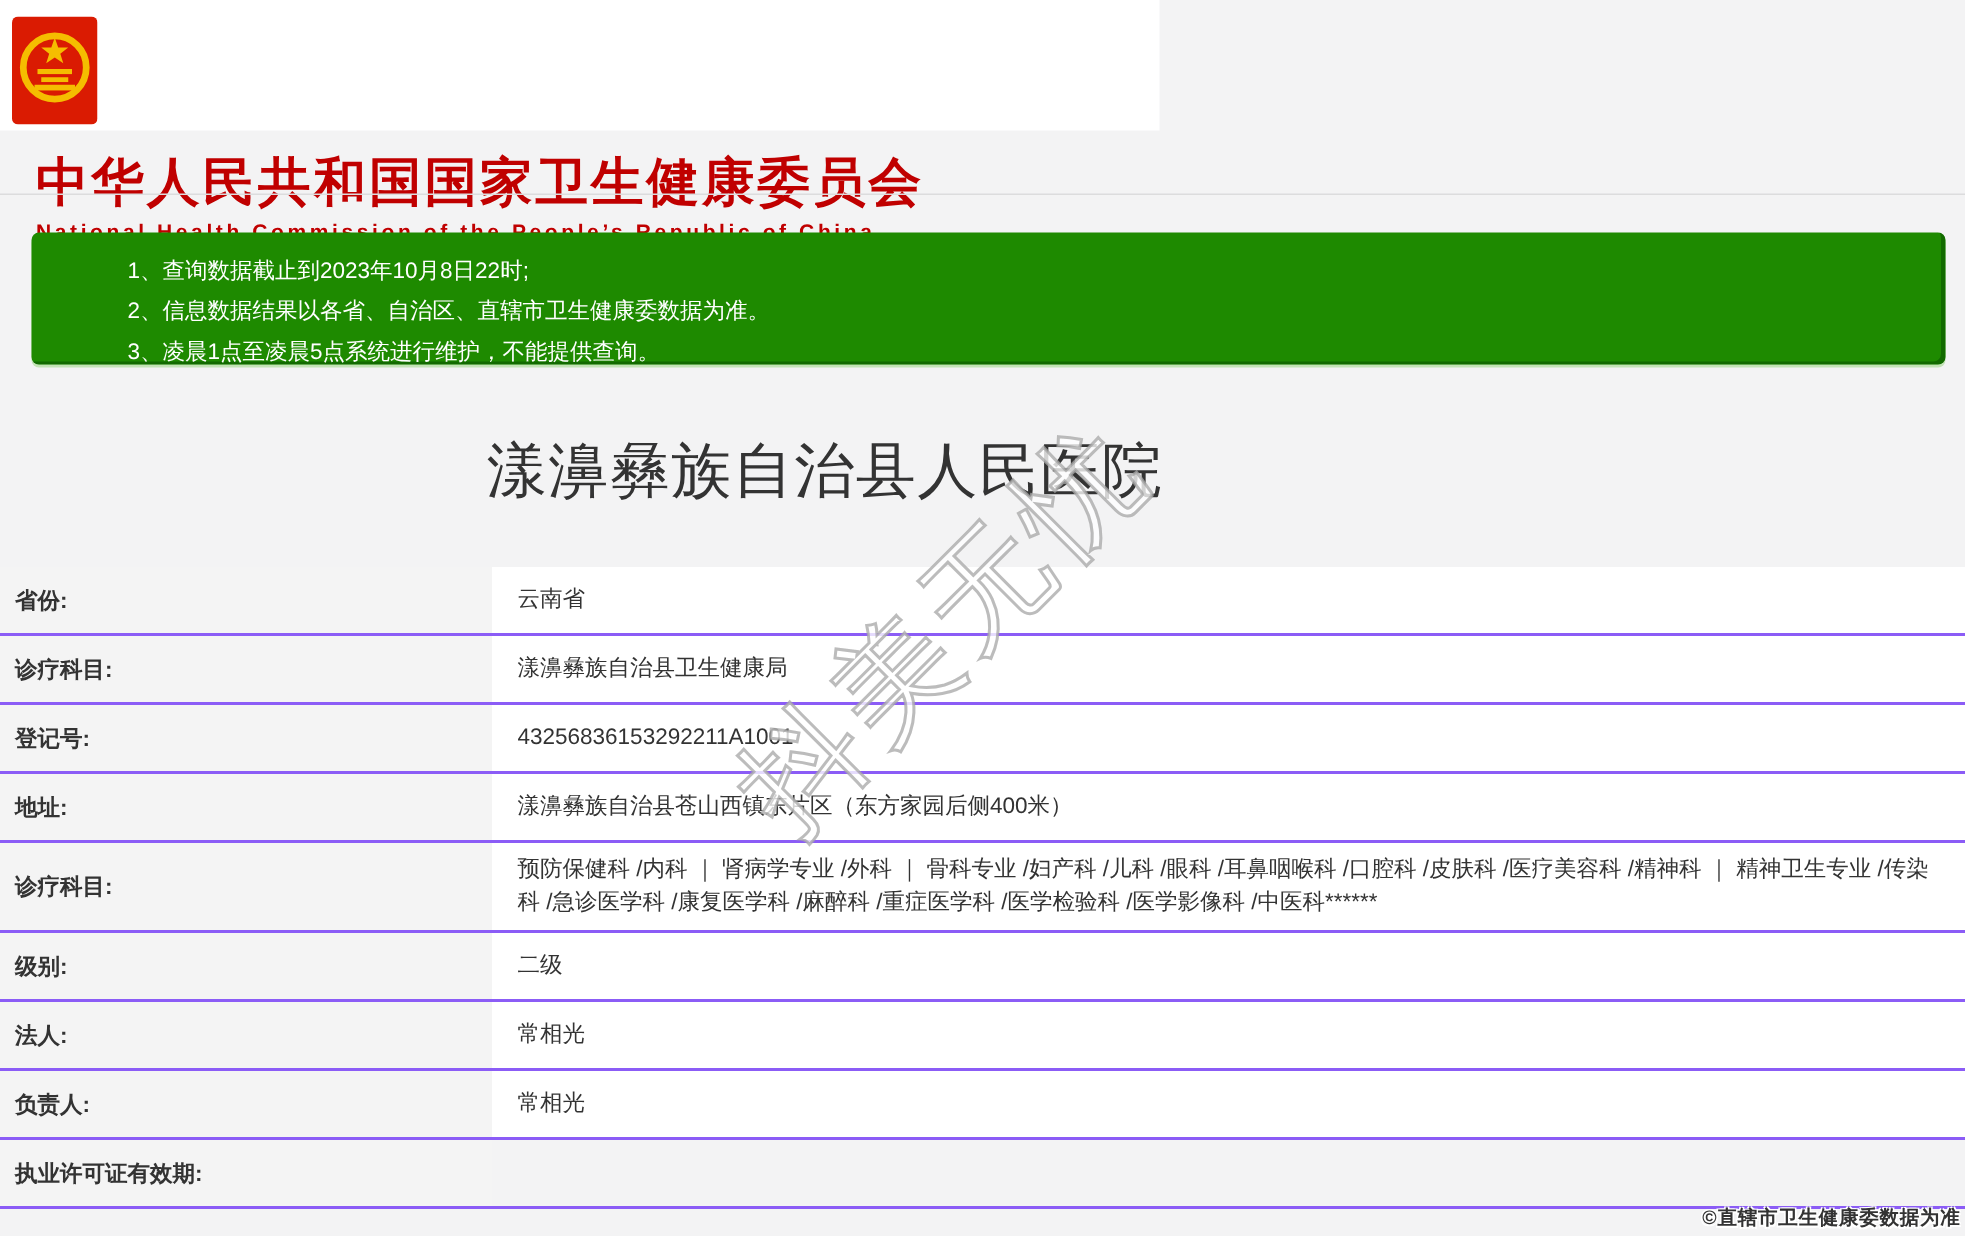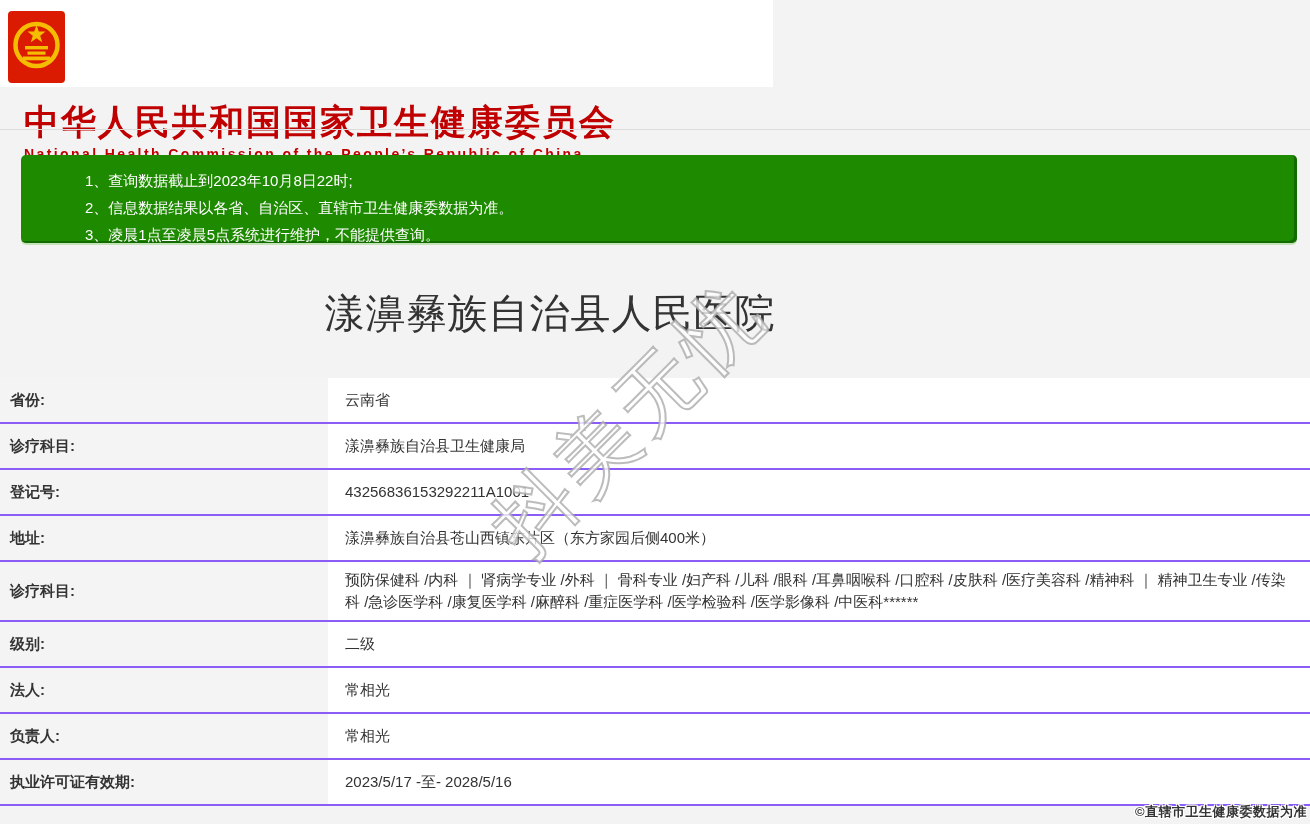--- a/index.html
+++ b/index.html
@@ -116,19 +116,18 @@
   <div class="row">
     <div class="cell-label">法人:</div>
     <div class="cell-value">常相光</div>
   </div>
   <div class="row">
     <div class="cell-label">负责人:</div>
     <div class="cell-value">常相光</div>
   </div>
   <div class="row">
     <div class="cell-label">执业许可证有效期:</div>
-    <div class="cell-value">2023/5/17 -至- 2028/5/16</div>
   </div>
 </div>
 
 <div class="watermark">抖美无忧</div>
 
 <div class="copyright">©直辖市卫生健康委数据为准</div>
 
 </body></html>

